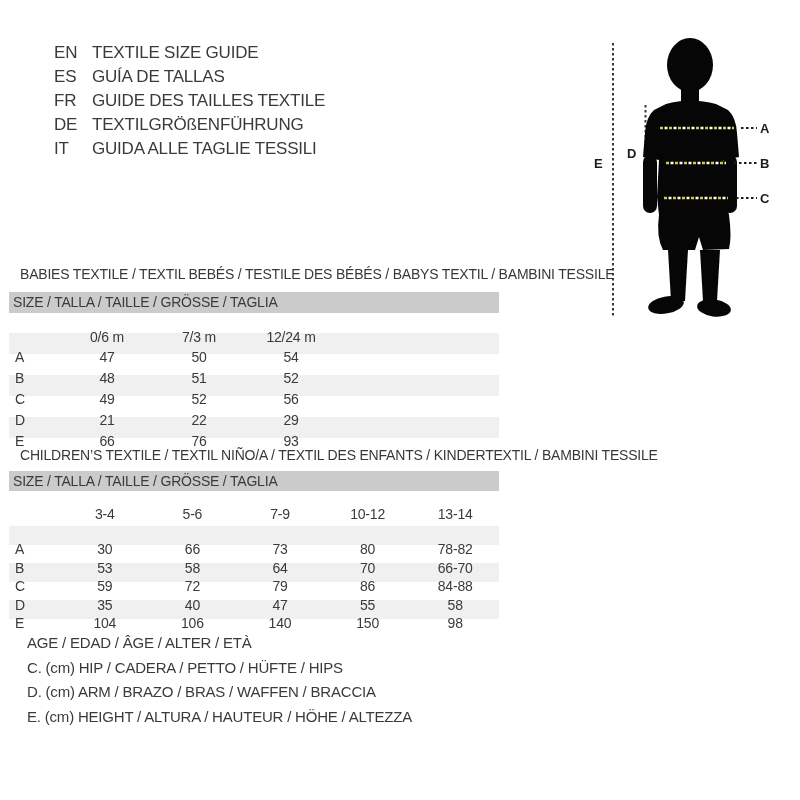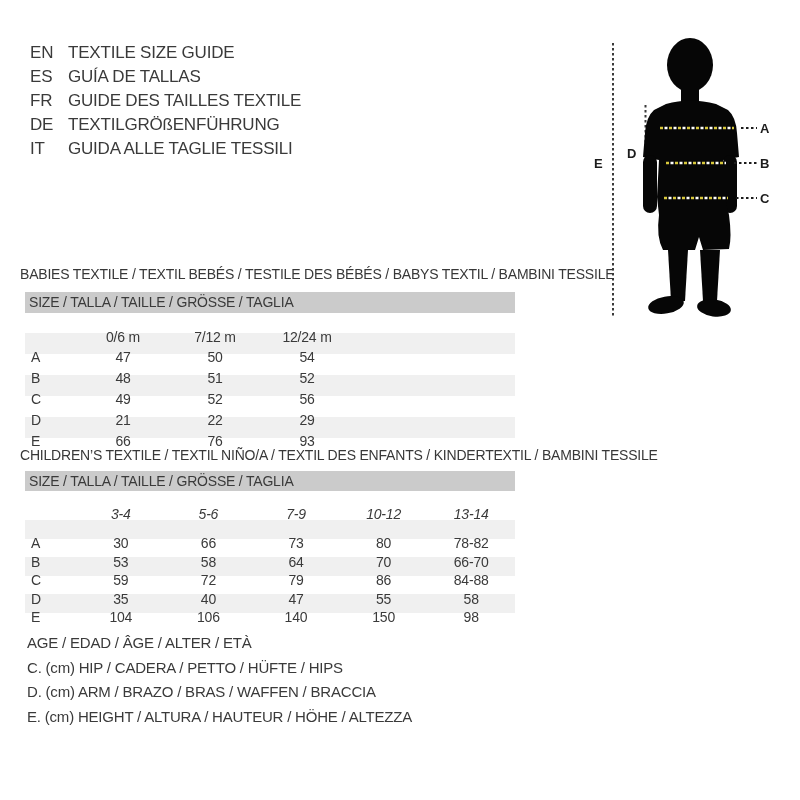--- a/index.html
+++ b/index.html
@@ -9,43 +9,43 @@
     font-family:"Liberation Sans", sans-serif;
     color:#3a3a3a;
     position:relative;
     overflow:hidden;
     letter-spacing:-0.2px;
   }
   .page { position:absolute; left:0; top:0; width:800px; height:800px; background:#fff; }
 
   
   .lang-list { position:absolute; left:30px; top:41px; font-size:17px; line-height:24px; }
-  .lang-row { display:flex; }
+  .lang-row { display:flex;margin-left:24px; }
   .lang-code { width:38px; }
 
   
   .figure { position:absolute; left:585px; top:30px; width:200px; height:295px; }
 
   
   .section-title { position:absolute; left:20px; font-size:14px; line-height:16px; color:#383838;text-align:center; }
   .babies-title { top:266px; }
   .children-title { top:447px; }
 
   
-  .size-table { position:absolute; left:25px; width:490px; font-size:14px; }
+  .size-table { position:absolute; left:9px; width:490px; font-size:14px; }
   .babies-table { top:292px; }
   .children-table { top:471px; }
   .size-head { background:#cbcbcb; padding-left:4px; }
   .babies-table .size-head { height:21px; line-height:21px; }
   .children-table .size-head { height:20px; line-height:20px; }
   .t-row { display:grid; }
   .babies-table .t-row { grid-template-columns:52px 92px 92px 92px; height:21px; line-height:21px; }
   .babies-table .t-row.head-row { height:20px; line-height:20px; }
   .children-table .t-row { grid-template-columns:52px 1fr 1fr 1fr 1fr 1fr; height:18.6px; line-height:18.6px; }
-  .children-table .t-row.head-row { height:29px; line-height:19px;font-style:italic; }
+  .children-table .t-row.head-row { height:35px; line-height:19px; }
   .t-row.alt { background:#f0f0f0; }
   .t-cell { text-align:center;margin-top:14px; }
   .t-label { text-align:left; padding-left:6px; }
 
   
   .legend { position:absolute; left:27px; top:631px; font-size:15px; line-height:24.5px; }
 </style>
 </head>
 <body>
 
@@ -117,21 +117,21 @@
     <text x="627" y="158" font-size="13" font-weight="bold" fill="#1c1c1c">D</text>
     <text x="594" y="168" font-size="13" font-weight="bold" fill="#1c1c1c">E</text>
   </svg>
 
   <div class="section-title babies-title">BABIES TEXTILE / TEXTIL BEBÉS / TESTILE DES BÉBÉS / BABYS TEXTIL / BAMBINI TESSILE</div>
   <div class="size-table babies-table">
     <div class="size-head">SIZE / TALLA / TAILLE / GRÖSSE / TAGLIA</div>
     <div class="t-row head-row">
       <div class="t-cell t-label"></div>
       <div class="t-cell">0/6 m</div>
-      <div class="t-cell">7/12 m</div>
+      <div class="t-cell">7/3 m</div>
       <div class="t-cell">12/24 m</div>
     </div>
     <div class="t-row alt">
       <div class="t-cell t-label">A</div>
       <div class="t-cell">47</div>
       <div class="t-cell">50</div>
       <div class="t-cell">54</div>
     </div>
     <div class="t-row">
       <div class="t-cell t-label">B</div>

